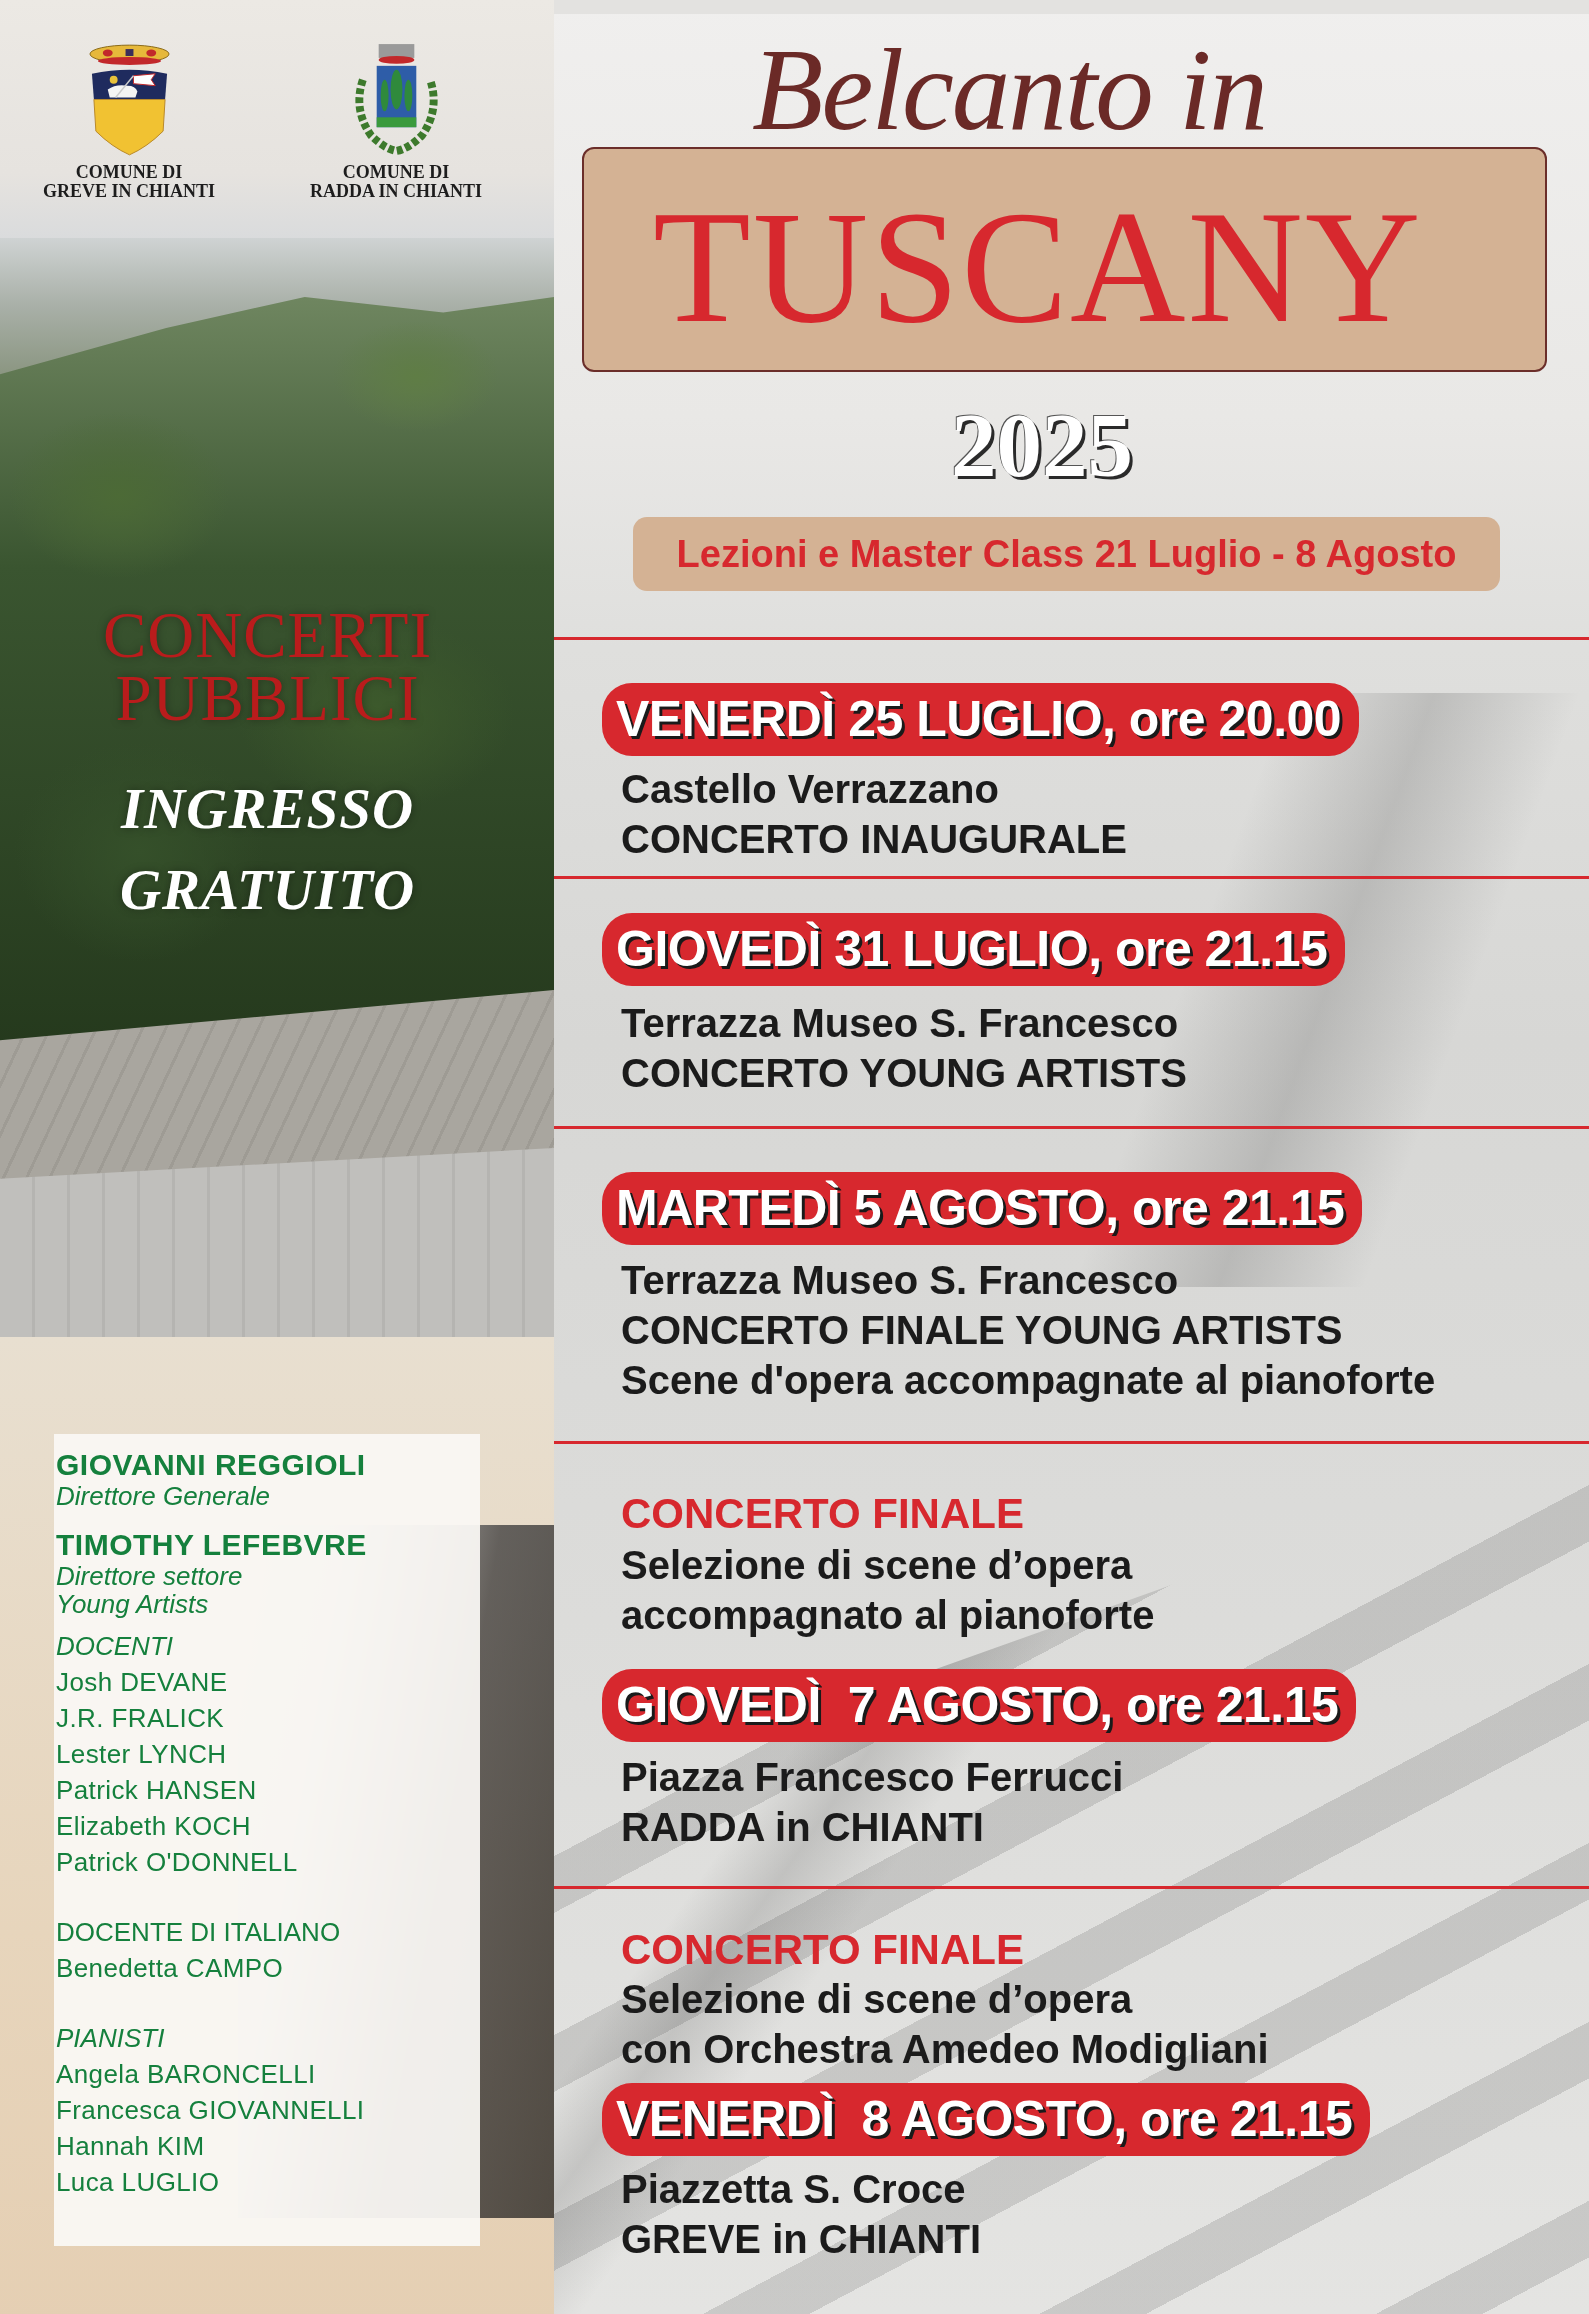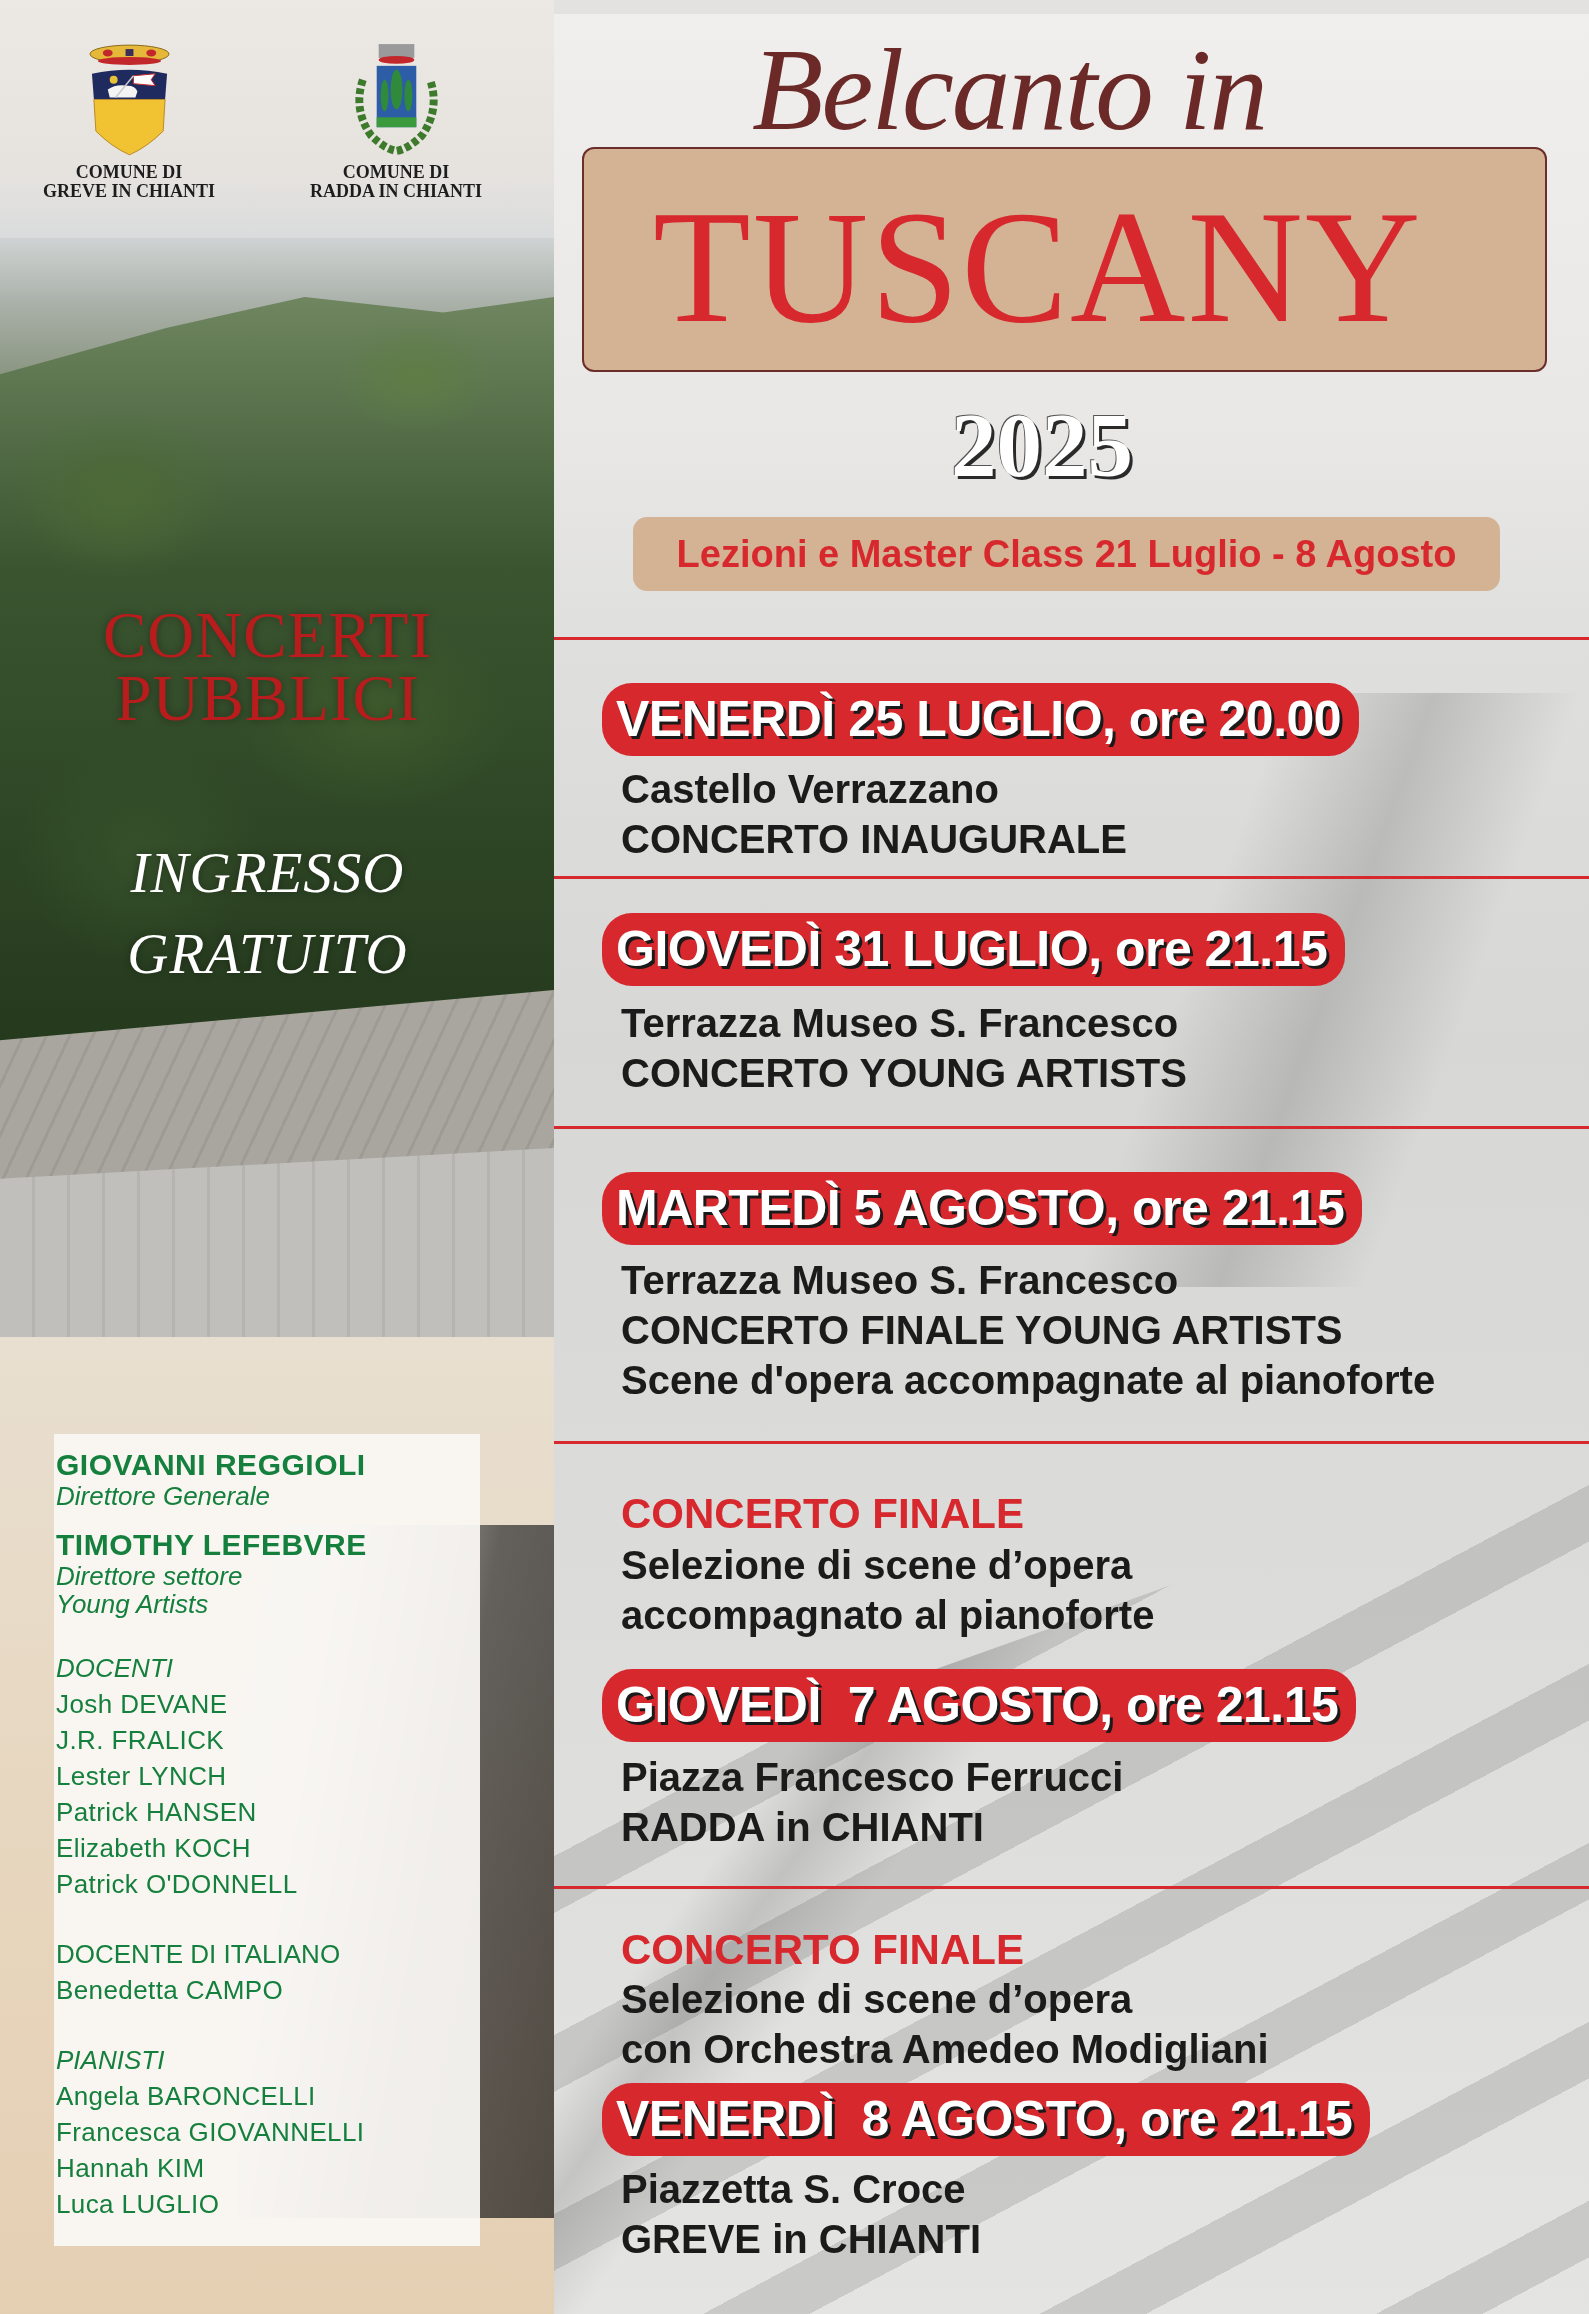--- a/index.html
+++ b/index.html
@@ -26,26 +26,26 @@
   .floor { position: absolute; left: 0; top: 1337px; width: 554px; height: 990px; background: linear-gradient(#e8dfd0 0%, #e7d5bc 60%, #e5cfb3 100%); }
   .piano-corner { position: absolute; left: 238px; top: 1525px; width: 317px; height: 693px;
     background: linear-gradient(100deg, rgba(0,0,0,0) 0%, #c7c8cc 25%, #2b2b2d 60%, #111 100%); opacity: 0.7; }
 
   .logo { position: absolute; text-align: center; color: #1d1d1d; font-family: "Liberation Serif", serif; font-weight: bold; font-size: 18px; line-height: 19px; }
   .logo svg { display: block; margin: 0 auto 6px; }
   .logo-greve { left: 30px; top: 40px; width: 198px; }
   .logo-radda { left: 282px; top: 40px; width: 228px; }
 
   .concerti { position: absolute; left: 40px; top: 604px; width: 455px; text-align: center; color: #b91c1c; font-family: "Liberation Serif", serif; font-size: 65px; line-height: 63px; letter-spacing: 1px; text-shadow: 0 0 8px rgba(0,0,0,0.35); }
-  .ingresso { position: absolute; left: 40px; top: 832px; width: 455px; text-align: center; color: #fff; font-family: "Liberation Serif", serif; font-style: italic; font-weight: normal; font-size: 57px; line-height: 81px; letter-spacing: 1px; text-shadow: 0 0 8px rgba(0,0,0,0.35); }
+  .ingresso { position: absolute; left: 40px; top: 768px; width: 455px; text-align: center; color: #fff; font-family: "Liberation Serif", serif; font-style: italic; font-weight: bold; font-size: 57px; line-height: 81px; letter-spacing: 1px; text-shadow: 0 0 8px rgba(0,0,0,0.35); }
 
   .staff-box { position: absolute; left: 54px; top: 1434px; width: 426px; height: 812px; background: rgba(250,248,244,0.94); padding: 14px 0 0 2px; box-sizing: border-box; color: #15803d; }
   .staff-name { font-weight: bold; font-size: 30px; line-height: 34px; letter-spacing: 0.5px; }
   .staff-role { font-style: italic; font-size: 26px; line-height: 28px; }
-  .staff-section { margin-top: 32px; }
+  .staff-section { margin-top: 10px; }
   .staff-label { font-size: 26px; line-height: 36px; }
   .staff-label.italic { font-style: italic; }
   .staff-person { font-size: 26px; line-height: 36px; letter-spacing: 0.4px; }
 
   
   .right-col { position: absolute; left: 554px; top: 0; width: 1036px; height: 2315px; overflow: hidden;
     background: linear-gradient(#f0efee 0%, #e9e8e6 18%, #dfdfdd 28%, #d7d7d5 45%, #dcdcda 70%, #e4e4e2 100%); }
   .right-col::before { content: ""; position: absolute; left: 0; top: 0; right: 0; height: 14px; background: #e3e2e0; }
   .piano-shape { position: absolute; left: 0; top: 0; width: 1036px; height: 2315px;
     background:

